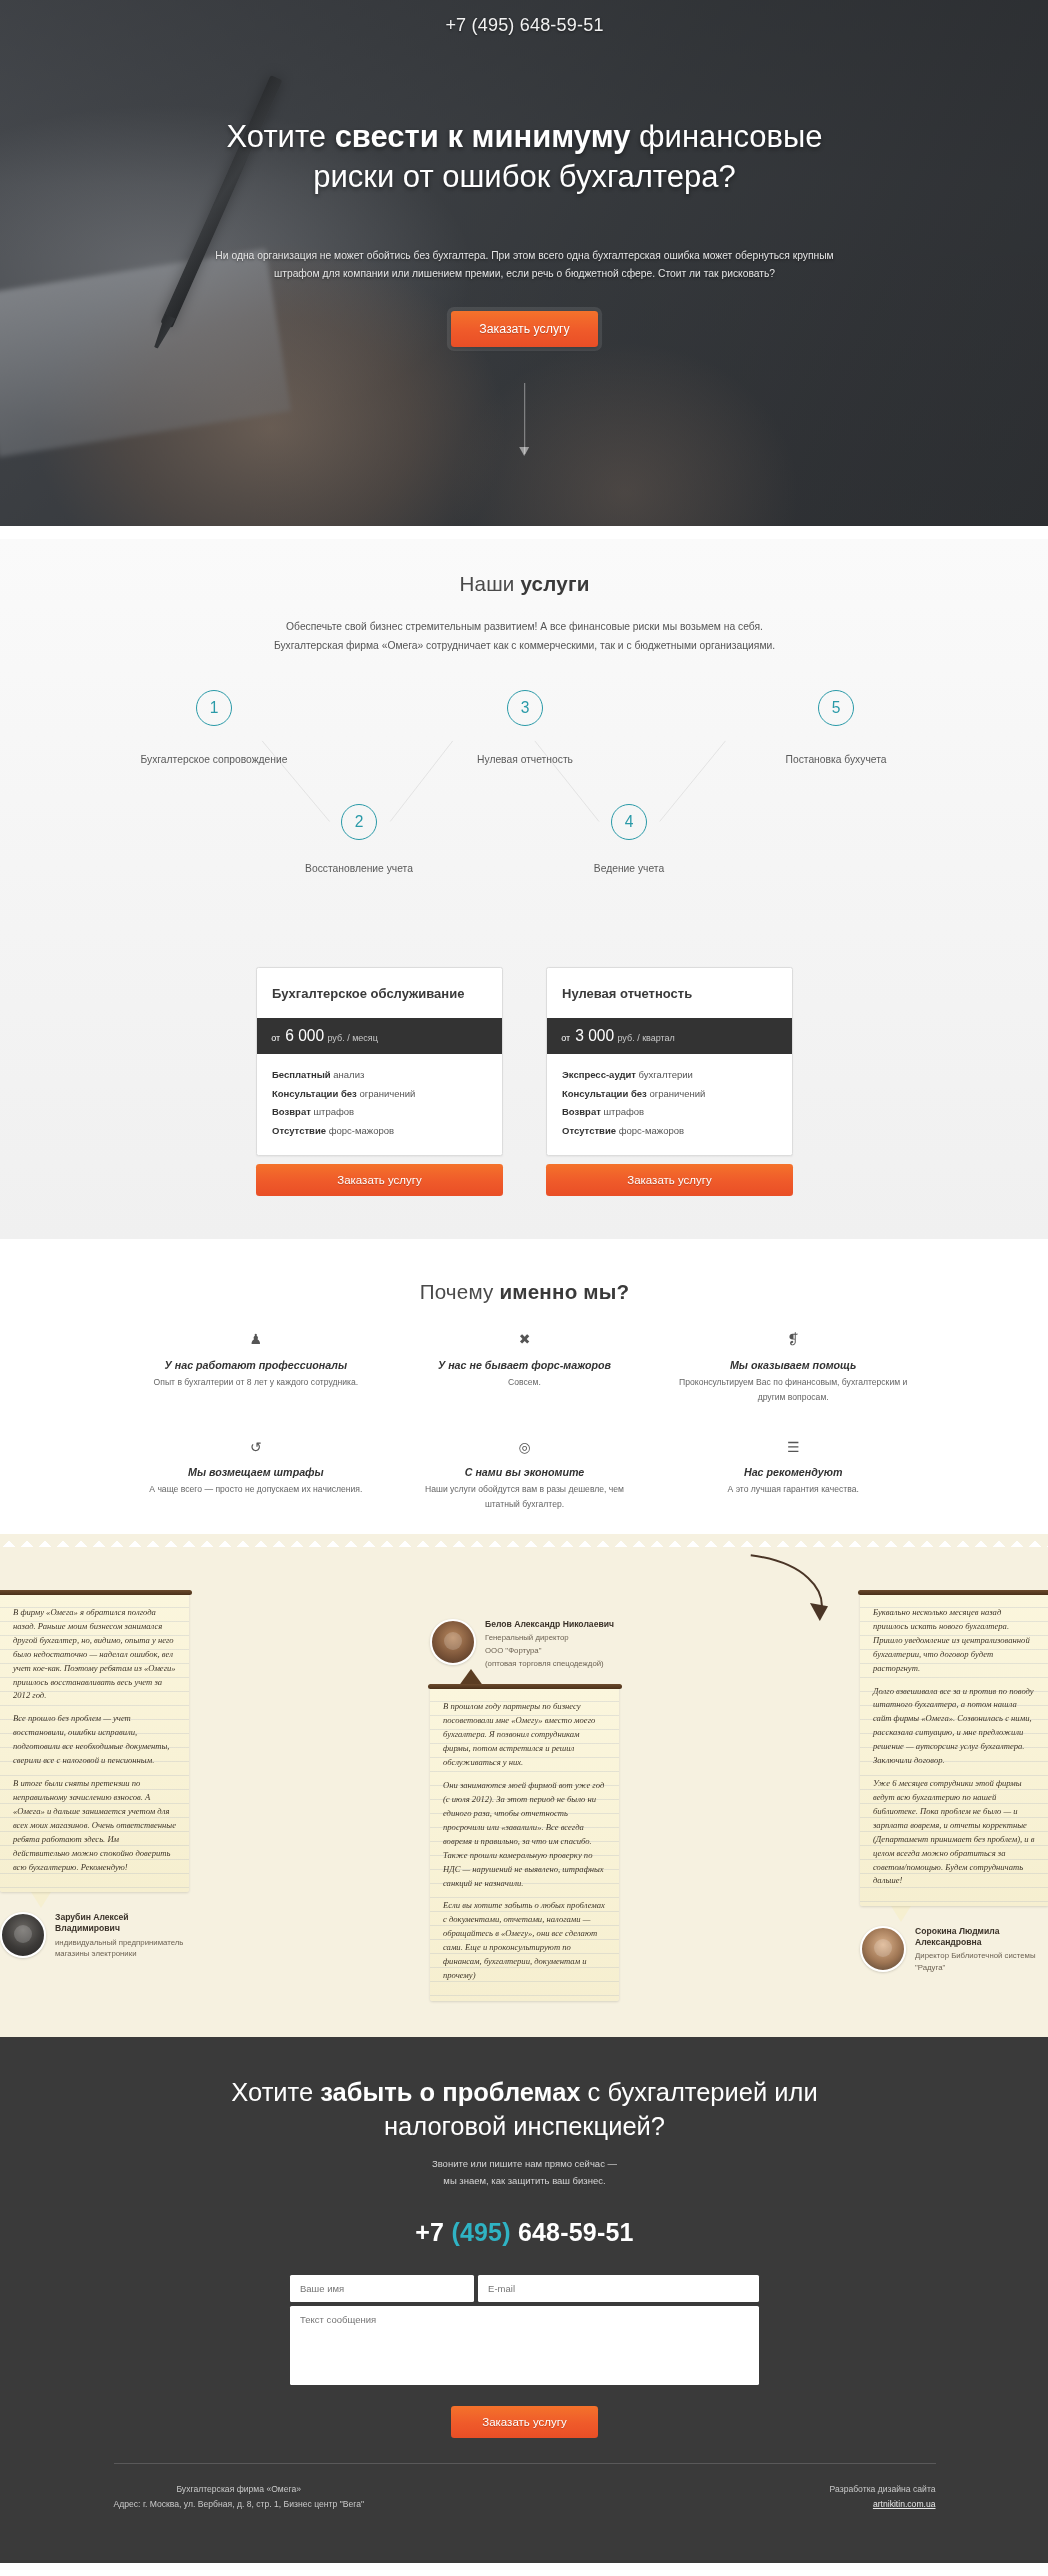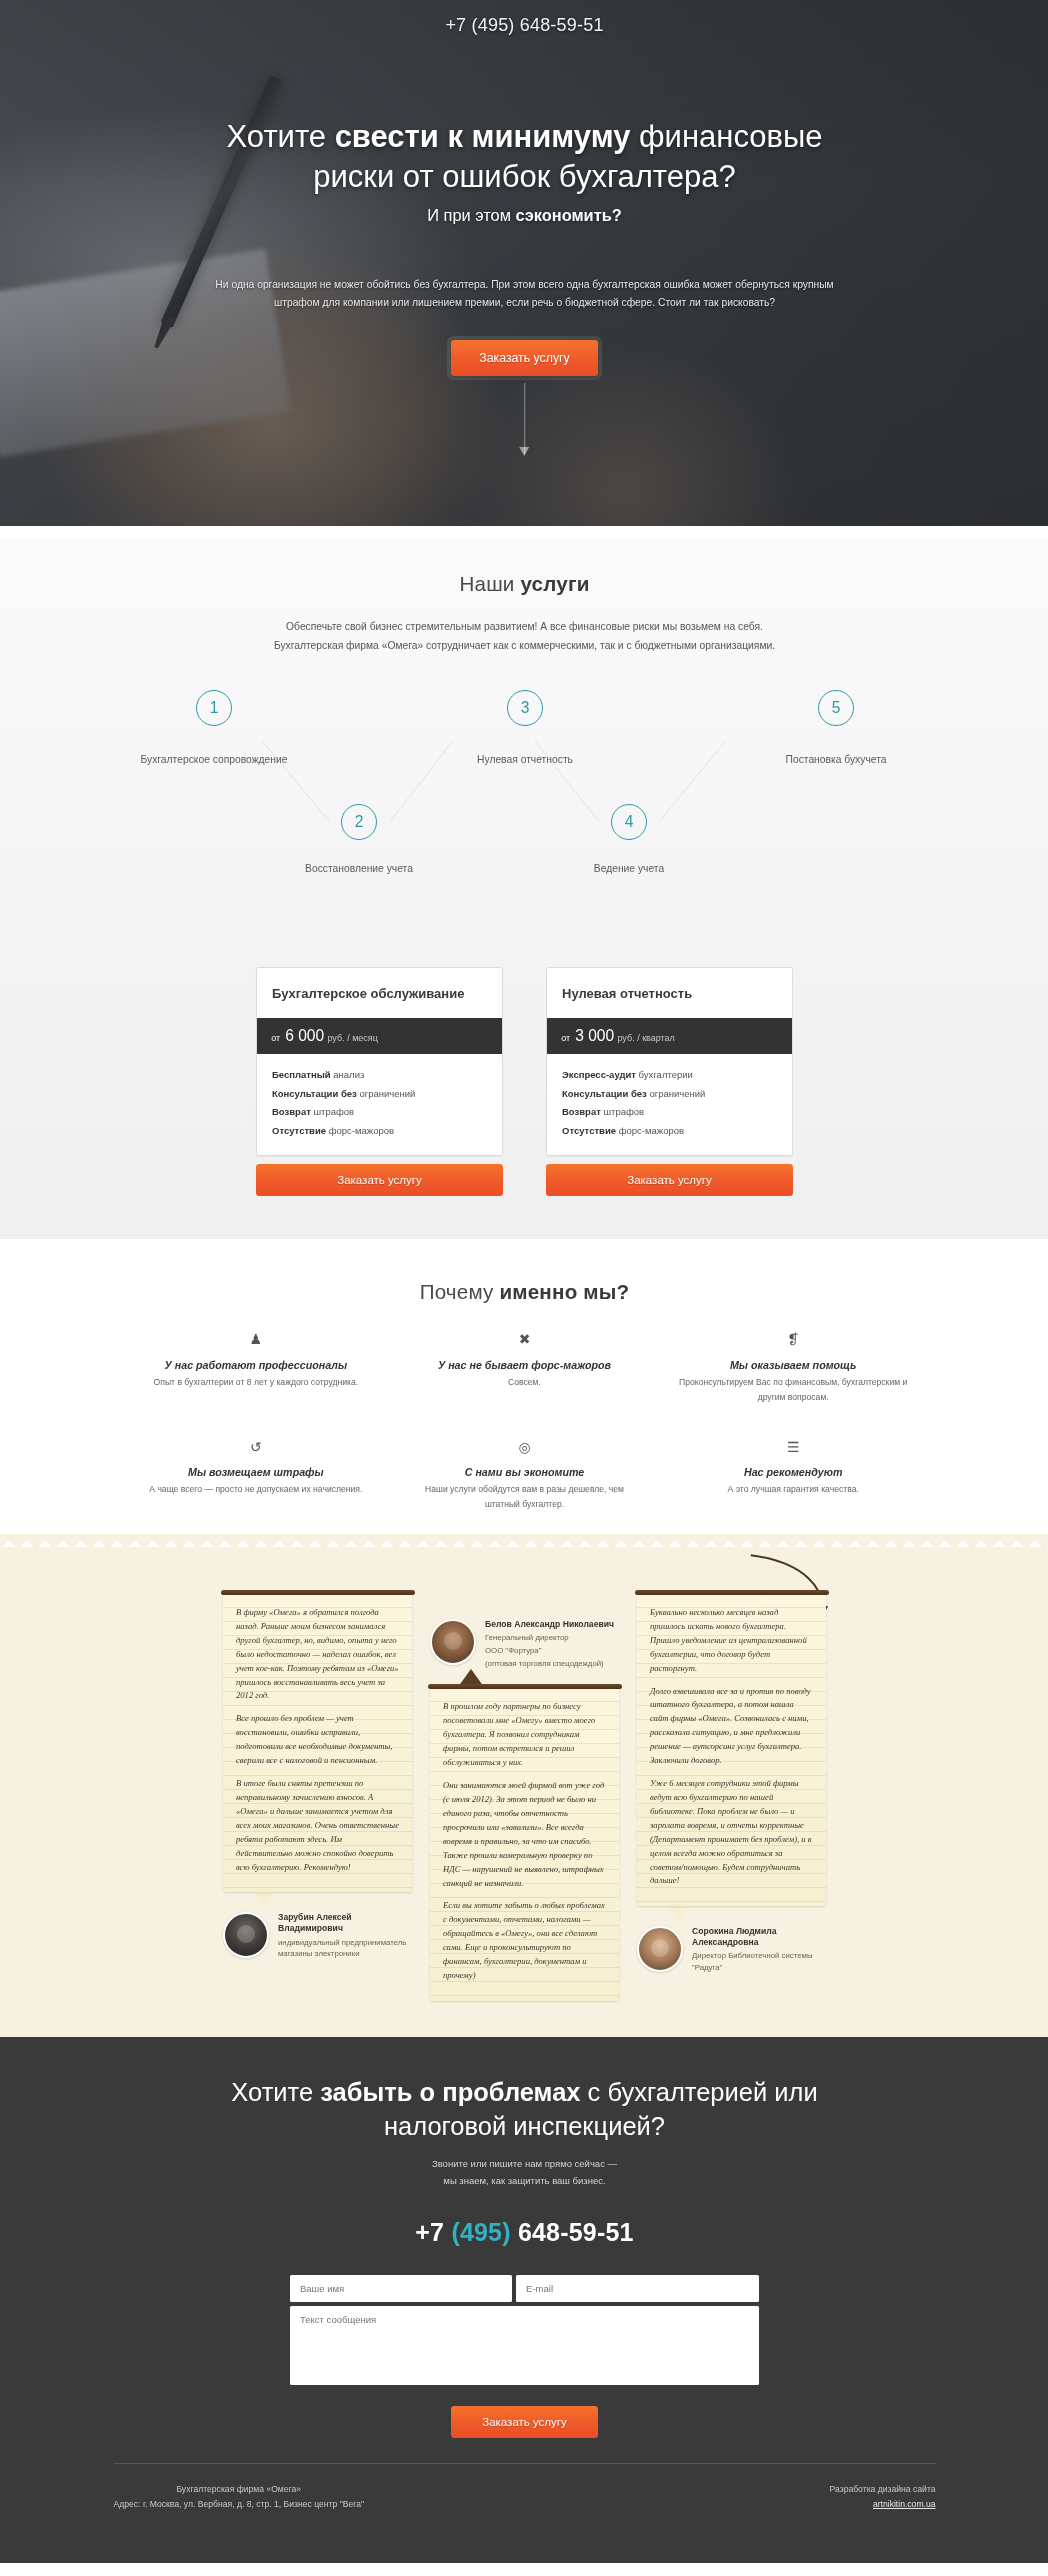--- a/index.html
+++ b/index.html
@@ -298,21 +298,21 @@
   .benefits.row2 { margin-top: 35px; }
 
   
   .testimonials {
     position: relative;
     background: #f6f1e0;
     padding: 23px 0 36px;
   }
   .t-grid {
     display: flex;
-    justify-content: center;
+    justify-content: space-between;
     gap: 18px;
     margin-top: 23px;
     align-items: flex-start;
   }
   .t-col { width: 189px; }
   .t-col.mid { width: 189px; margin-top: 23px; }
   .bubble {
     position: relative;
     background: linear-gradient(180deg,#fbf6dd 0%, #f6efd0 100%);
     border-radius: 2.5px;
@@ -425,21 +425,21 @@
   .form input[type="text"] {
     background: #fff;
     border: none;
     outline: none;
     font-family: "Liberation Sans", sans-serif;
     font-size: 9.5px;
     color: #444;
     padding: 8.2px 10px;
     border-radius: 1.6px;
   }
-  .inp-name { width: 222px; }
+  .inp-name { width: 184px; }
   .inp-email { flex: 1; }
   .form textarea {
     display: block;
     width: 100%;
     margin-top: 4.1px;
     height: 79px;
     background: #fff;
     border: none;
     outline: none;
     resize: none;
@@ -485,23 +485,20 @@
   <div class="hero-veil"></div>
 
   <div class="hero-inner">
     <div class="hero-phone">+7 (495) 648-59-51</div>
 
     <h1 class="hero-h1">
       <span>Хотите </span><b>свести к минимуму</b><span> финансовые</span><br>
       <span>риски от ошибок бухгалтера?</span>
     </h1>
 
-    <div class="hero-sub">
-      <span>И при этом </span><b>сэкономить?</b>
-    </div>
 
     <p class="hero-lead">Ни одна организация не может обойтись без бухгалтера. При этом всего одна бухгалтерская ошибка может обернуться крупным штрафом для компании или лишением премии, если речь о бюджетной сфере. Стоит ли так рисковать?</p>
 
     <div class="hero-btn-wrap">
       <button class="btn-orange">Заказать услугу</button>
     </div>
   </div>
 
   <div class="scroll-arrow"></div>
 </section>

